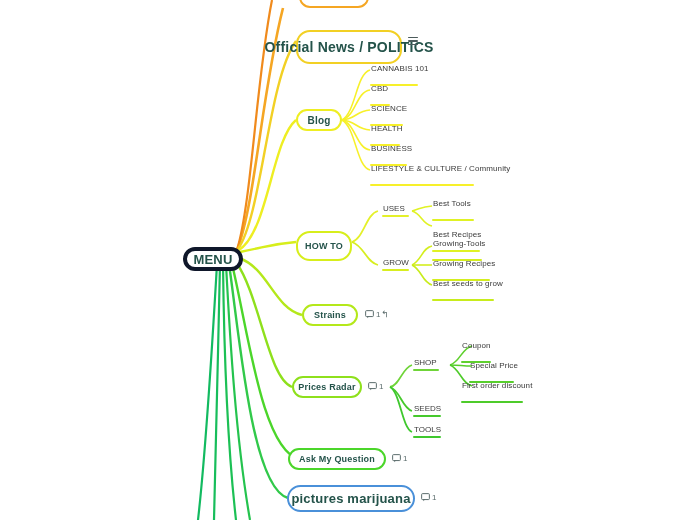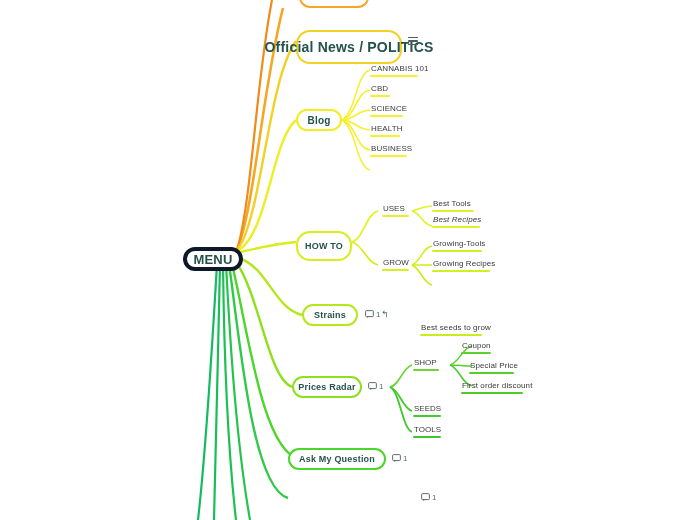--- a/index.html
+++ b/index.html
@@ -40,21 +40,21 @@
 
   
   .leaf{
     position:absolute;
     font-size:8px;
     color:#3a3a3a;
     white-space:nowrap;
     line-height:11px;
     letter-spacing:.1px;
   }
-  .leaf .txt{display:block;padding:0 1px 1px 1px;}
+  .leaf .txt{display:block;padding:0 1px 10px 1px;}
   .leaf .bar{display:block;height:2px;border-radius:1px;}
 
   
   .mid{
     position:absolute;
     font-size:8px;
     color:#3a3a3a;
     white-space:nowrap;
     line-height:11px;
   }
@@ -163,51 +163,55 @@
     <span class="bar" style="background:#f7f02a;width:33px;"></span>
   </div>
   <div class="leaf" style="left:370px;top:123px;">
     <span class="txt">HEALTH</span>
     <span class="bar" style="background:#f7f02a;width:30px;"></span>
   </div>
   <div class="leaf" style="left:370px;top:143px;">
     <span class="txt">BUSINESS</span>
     <span class="bar" style="background:#f7f02a;width:37px;"></span>
   </div>
+  <div class="leaf" style="left:370px;top:163px;">
+    <span class="txt">LIFESTYLE &amp; CULTURE / Community</span>
+    <span class="bar" style="background:#f7f02a;width:104px;"></span>
+  </div>
 
   <div class="node lime" style="left:296px;top:231px;width:56px;height:30px;font-size:9px;">
     <span>HOW TO</span>
   </div>
 
   <div class="mid" style="left:382px;top:203px;">
     <span class="txt">USES</span>
     <span class="bar" style="background:#e4f02a;width:27px;"></span>
   </div>
   <div class="leaf" style="left:432px;top:198px;">
     <span class="txt">Best Tools</span>
     <span class="bar" style="background:#e0f224;width:42px;"></span>
   </div>
-  <div class="leaf" style="left:432px;top:214px;font-style:italic;">
+  <div class="leaf" style="left:432px;top:229px;">
     <span class="txt">Best Recipes</span>
     <span class="bar" style="background:#e0f224;width:48px;"></span>
   </div>
 
   <div class="mid" style="left:382px;top:257px;">
     <span class="txt">GROW</span>
     <span class="bar" style="background:#d8ee20;width:27px;"></span>
   </div>
   <div class="leaf" style="left:432px;top:238px;">
     <span class="txt">Growing-Tools</span>
     <span class="bar" style="background:#d4ee1e;width:50px;"></span>
   </div>
   <div class="leaf" style="left:432px;top:258px;">
     <span class="txt">Growing Recipes</span>
     <span class="bar" style="background:#d4ee1e;width:58px;"></span>
   </div>
-  <div class="leaf" style="left:420px;top:278px;margin-top:44px;">
+  <div class="leaf" style="left:432px;top:278px;">
     <span class="txt">Best seeds to grow</span>
     <span class="bar" style="background:#c8ec1c;width:62px;"></span>
   </div>
 
   <div class="node lime2" style="left:302px;top:304px;width:56px;height:22px;font-size:9px;">
     <span>Strains</span>
   </div>
   <div class="badge" style="left:365px;top:310px;">
     <svg width="9" height="9" viewBox="0 0 10 10">
       <rect x="0.7" y="0.7" width="8.6" height="6.6" rx="1" fill="none" stroke="#5a6b6b" stroke-width="1.1"></rect>
@@ -258,20 +262,23 @@
     <span>Ask My Question</span>
   </div>
   <div class="badge" style="left:392px;top:454px;">
     <svg width="9" height="9" viewBox="0 0 10 10">
       <rect x="0.7" y="0.7" width="8.6" height="6.6" rx="1" fill="none" stroke="#5a6b6b" stroke-width="1.1"></rect>
       <path d="M2.6 7.3 L2.6 9.2 L4.4 7.3 Z" fill="#5a6b6b"></path>
     </svg>
     <span>1</span>
   </div>
 
+  <div class="node blue" style="left:287px;top:485px;width:128px;height:27px;font-size:13px;border-radius:14px;">
+    <span>pictures marijuana</span>
+  </div>
   <div class="badge" style="left:421px;top:493px;">
     <svg width="9" height="9" viewBox="0 0 10 10">
       <rect x="0.7" y="0.7" width="8.6" height="6.6" rx="1" fill="none" stroke="#5a6b6b" stroke-width="1.1"></rect>
       <path d="M2.6 7.3 L2.6 9.2 L4.4 7.3 Z" fill="#5a6b6b"></path>
     </svg>
     <span>1</span>
   </div>
 
 </div>
 

